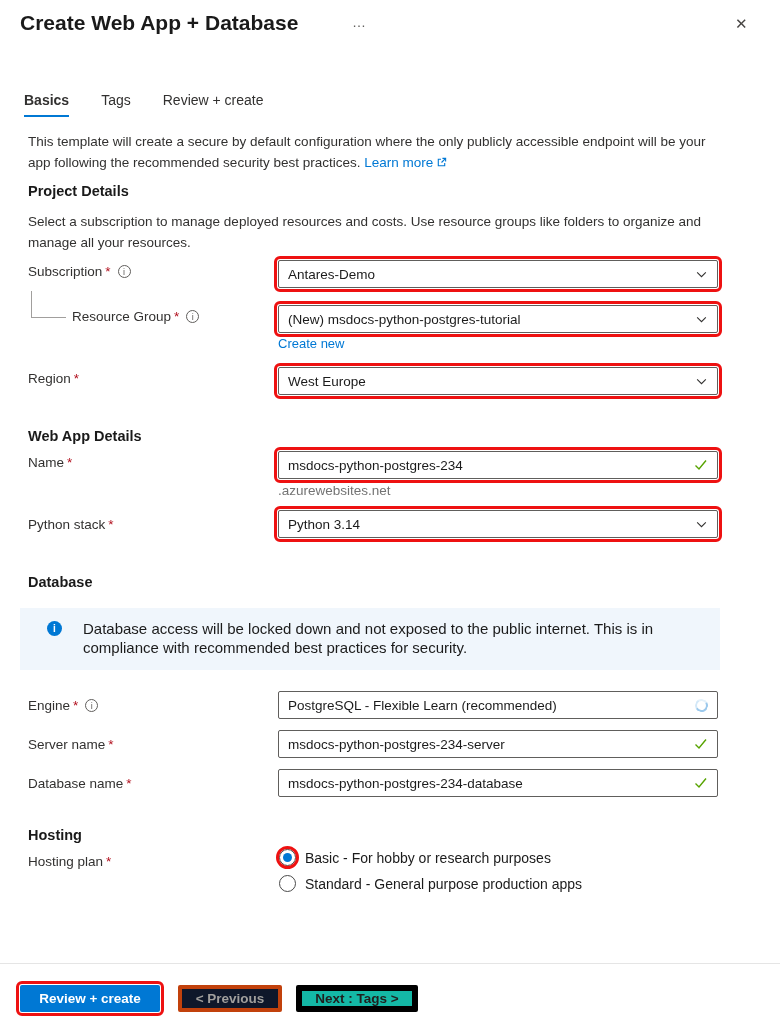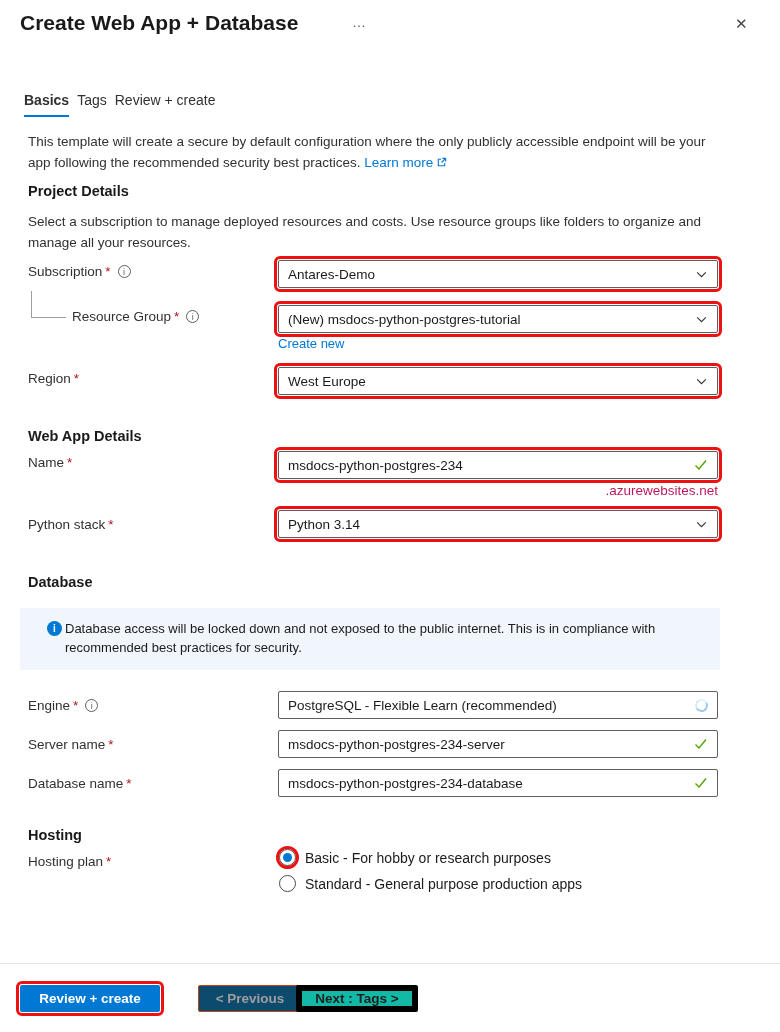--- a/index.html
+++ b/index.html
@@ -6,21 +6,21 @@
   html,body { width:780px; height:1032px; background:#fff; }
   body { font-family:"Liberation Sans", sans-serif; color:#323130; overflow:hidden; }
   .page { position:relative; width:780px; height:748px; background:#fff; }
 
   
   .page-title { position:absolute; left:20px; top:11px; font-size:21px; font-weight:700; color:#1a1a1a; }
   .more-btn { position:absolute; left:352px; top:14px; color:#605e5c; font-size:14px; letter-spacing:1px; cursor:pointer; }
   .close-btn { position:absolute; left:733px; top:13px; color:#484644; font-size:15px; cursor:pointer; padding:2px; }
 
   
-  .tabs { position:absolute; left:24px; top:92px; display:flex; gap:8px; font-size:14px; }
+  .tabs { position:absolute; left:24px; top:92px; display:flex; gap:32px; font-size:14px; }
   .tab { padding-bottom:7px; color:#323130; cursor:pointer; border-bottom:2px solid transparent; }
   .tab.active { font-weight:700; border-bottom:2px solid var(--accent,#0078d4); }
 
   
   .intro { position:absolute; left:28px; top:131px; width:700px; font-size:13.5px; line-height:21px; color:#323130; }
   .link { color:var(--accent,#0078d4); cursor:pointer; text-decoration:none; }
   .ext-icon { display:inline-block; margin-left:3px; vertical-align:-1px; }
   .section-heading { position:absolute; left:28px; font-size:14.5px; font-weight:700; color:#1a1a1a; }
   .section-desc { position:absolute; left:28px; top:211px; width:700px; font-size:13.5px; line-height:21px; }
 
@@ -36,45 +36,45 @@
 
   
   .field { position:absolute; left:278px; width:440px; height:28px; background:#fff;
            border:1px solid #605e5c; border-radius:2px; display:flex; align-items:center;
            justify-content:space-between; padding:0 9px; font-size:13.5px; color:#1b1b1b; cursor:pointer; }
   .annot { outline:3px solid var(--annotation,#ee1111); outline-offset:1px; }
   .chev { display:flex; align-items:center; }
   .check { display:flex; align-items:center; }
   .spinner { width:13px; height:13px; border-radius:50%; border:2px solid #9cc9ec;
              border-top-color:#e4f1fa; border-left-color:#d3e8f8; transform:rotate(15deg); }
-  .suffix { position:absolute; left:278px; top:483px; width:440px; text-align:right; font-size:13.5px; color:#be185d; }
+  .suffix { position:absolute; left:278px; top:483px; width:440px; font-size:13.5px; color:#737373; }
   .create-new { position:absolute; left:278px; top:336px; font-size:13px; }
 
   
   .banner { position:absolute; left:20px; top:608px; width:700px; height:62px;
             background:var(--info-banner-bg,#f0f6fc); display:flex; padding:11px 20px 0 27px; }
   .banner-icon { flex:0 0 15px; width:15px; height:15px; border-radius:50%; background:var(--accent,#0078d4);
                  color:#fff; font-size:10px; font-weight:700; display:flex; align-items:center;
                  justify-content:center; margin-top:2px; }
-  .banner-text { margin-left:3px; font-size:13px; line-height:19px; color:#1b1b1b; width:628px; }
+  .banner-text { margin-left:21px; font-size:15px; line-height:19px; color:#1b1b1b; width:628px; }
 
   
   .radio-row { position:absolute; left:279px; display:flex; align-items:center; gap:9px; cursor:pointer; }
   .radio-circle { width:17px; height:17px; border-radius:50%; border:1px solid #4a4a4a; background:#fff;
                   display:flex; align-items:center; justify-content:center; }
   .radio-circle.selected::after { content:""; width:9px; height:9px; border-radius:50%; background:var(--accent,#0078d4); }
   .radio-circle.annot { outline:3px solid var(--annotation,#ee1111); outline-offset:0; }
   .radio-label { font-size:14px; color:#1b1b1b; }
 
   
   .divider { position:absolute; left:0; top:963px; width:780px; height:1px; background:#e5e5e5; }
   .btn { position:absolute; top:985px; height:27px; display:flex; align-items:center; justify-content:center;
          font-size:13.5px; font-weight:700; border-radius:2px; cursor:pointer; }
   .btn-primary { left:20px; width:140px; background:var(--accent,#0078d4); color:#fff; border:none; }
-  .btn-disabled { left:178px; width:104px; background:#0c4a6e; color:#a19f9d; border:1px solid #c2410c; cursor:default;margin-left:20px; }
+  .btn-disabled { left:178px; width:104px; background:#0f172a; color:#a19f9d; border:4px solid #c2410c; cursor:default; }
   .btn-secondary { left:296px; width:122px; background:#14b8a6; color:#201f1e; border:6px solid #000000; }
 </style>
 </head>
 <body>
 
 <div class="page">
 
   <h1 class="page-title">Create Web App + Database</h1>
   <span class="more-btn"><span>…</span></span>
   <span class="close-btn"><span>✕</span></span>

